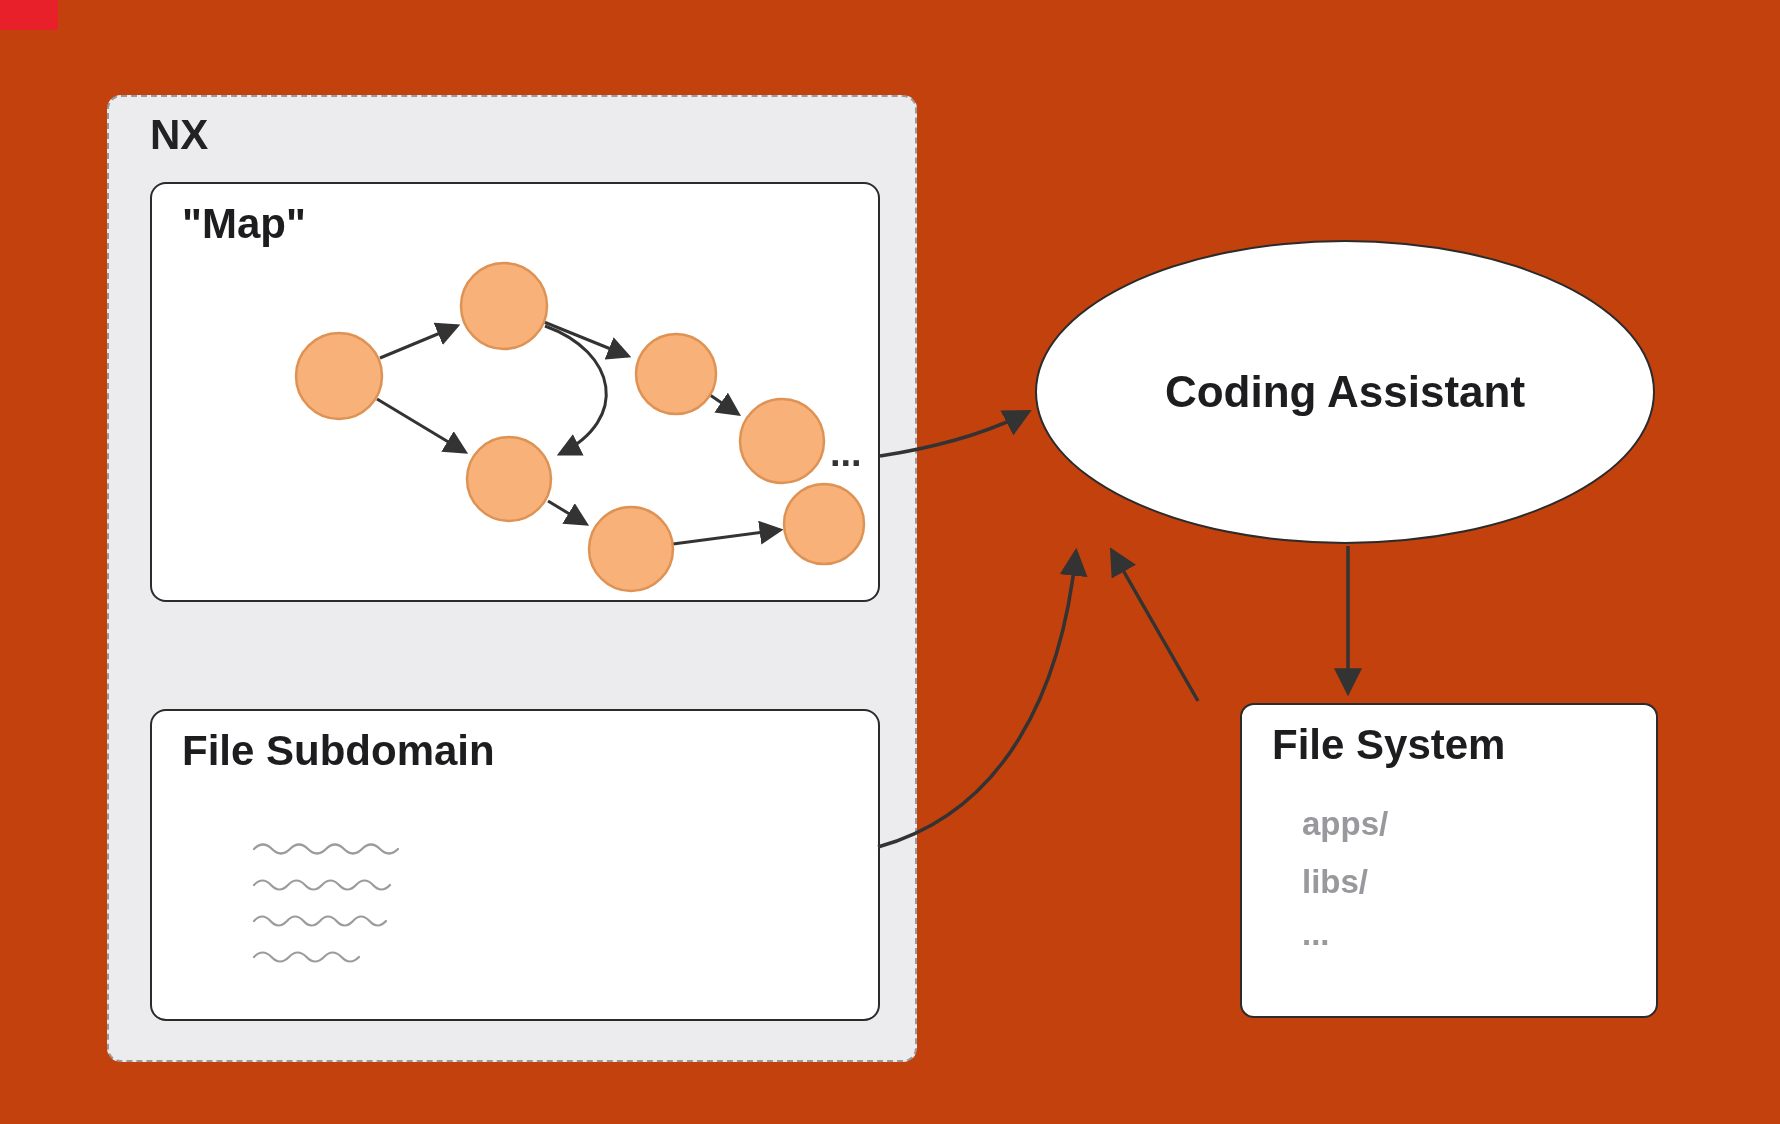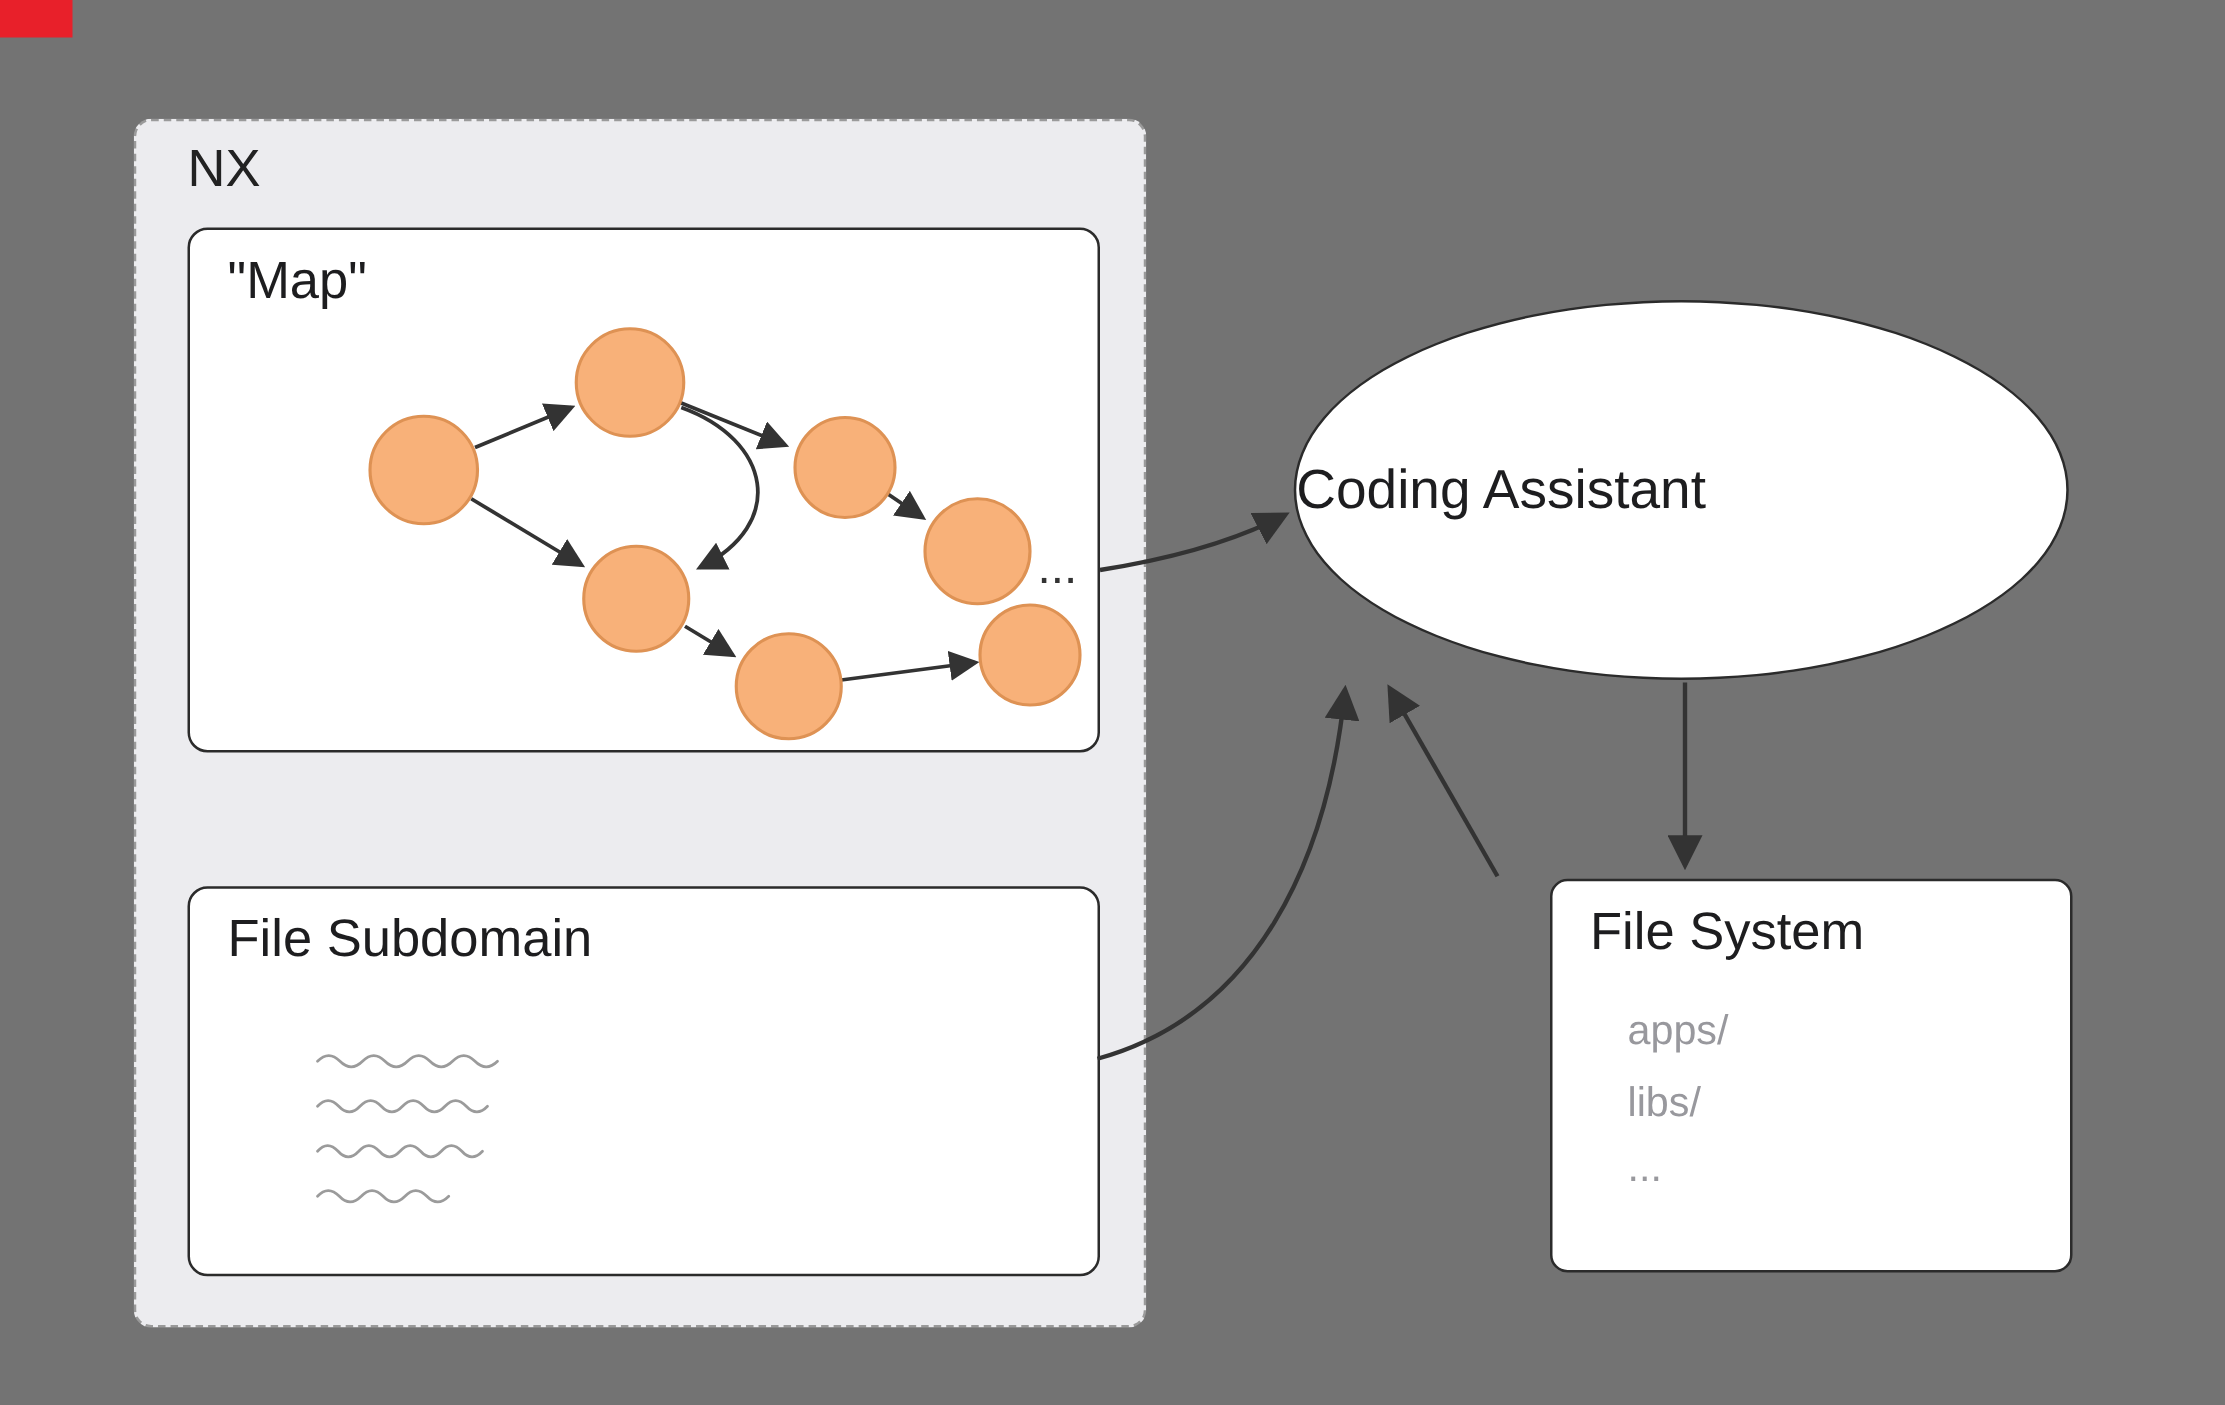--- a/index.html
+++ b/index.html
@@ -6,22 +6,23 @@
     margin: 0;
     padding: 0;
     background: #f5f4f8;
     font-family: "Liberation Sans", "DejaVu Sans", sans-serif;
     color: #1d1d1f;
   }
   .canvas {
     position: relative;
     width: 1780px;
     height: 1124px;
-    background: #737373;
+    background: #c2410c;
     overflow: hidden;
+    font-weight: bold;
   }
   .red-corner {
     position: absolute;
     left: 0; top: 0;
     width: 58px; height: 30px;
     background: #e8202a;
   }
   
   .nx-box {
     position: absolute;
@@ -68,21 +69,21 @@
   .assistant-ellipse {
     position: absolute;
     left: 1035px; top: 240px;
     width: 620px; height: 304px;
     background: #ffffff;
     border: 2.5px solid #2b2b2b;
     border-radius: 50%;
     box-sizing: border-box;
     display: flex;
     align-items: center;
-    justify-content: flex-start;
+    justify-content: center;
   }
   .assistant-label {
     font-size: 44px;
     color: #1d1d1f;
   }
   
   .fs-box {
     position: absolute;
     left: 1240px; top: 703px;
     width: 418px; height: 315px;

